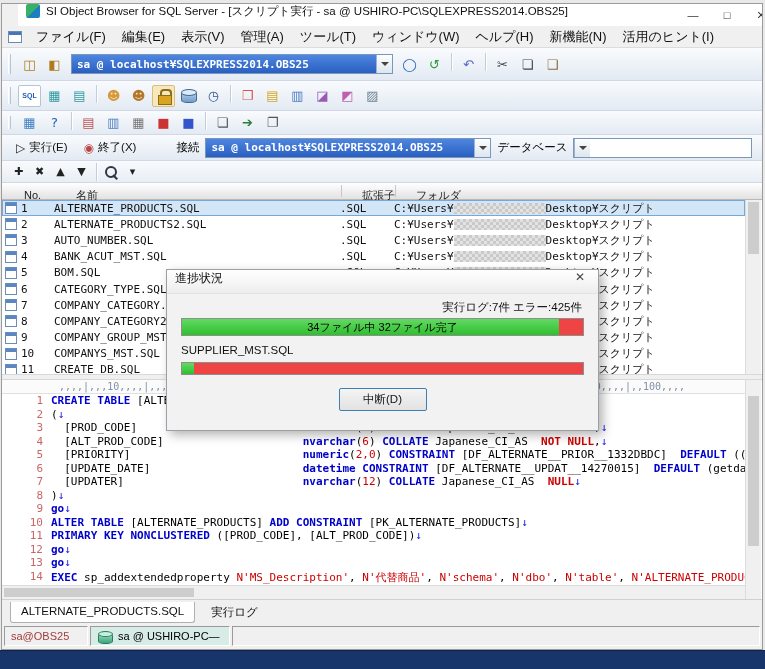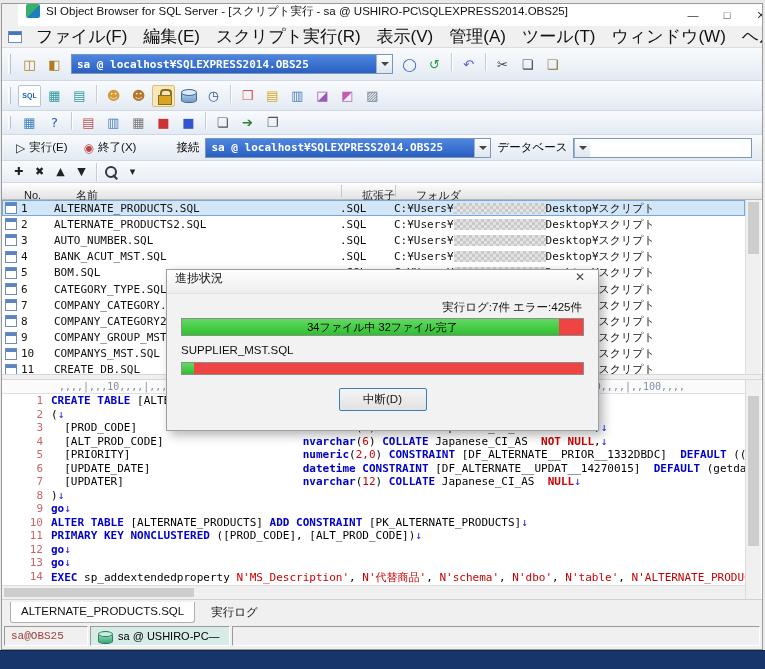--- a/index.html
+++ b/index.html
@@ -19,21 +19,21 @@
              background:linear-gradient(135deg,#37b06a 0 50%,#1e7fc0 50%); flex:none; }
   .title { font-size:11.5px; color:#111; white-space:nowrap; overflow:hidden; flex:1; }
   .wbtns { display:flex; height:100%; flex:none; }
   .wbtn { width:34px; display:flex; align-items:center; justify-content:center; font-size:11px; color:#333; }
 
   
   .menubar { position:absolute; top:22px; left:0; width:100%; height:22px; background:#f0f0f0;
              border-bottom:1px solid #dcdcdc; display:flex; align-items:center; padding-left:4px; }
   .childicon { width:14px; height:12px; border:1px solid #6a8db8; background:linear-gradient(#4a76b8 0 3px,#fff 3px);
                margin:0 6px 0 2px; flex:none; }
-  .menu-item { font-size:17px; padding:11px 8px; color:#111; white-space:nowrap; }
+  .menu-item { font-size:13px; padding:11px 8px; color:#111; white-space:nowrap; }
 
   
   .tb { position:absolute; left:0; width:100%; background:linear-gradient(#f9fbfd,#e3eaf3);
         border-bottom:1px solid #cfd8e4; display:flex; align-items:center; padding-left:6px; }
   .tb1 { top:44px; height:33px; }
   .tb2 { top:77px; height:30px; }
   .tb3 { top:107px; height:24px; }
   .grip { width:3px; height:60%; border-left:1px solid #fff; border-right:1px solid #b9c4d2; margin-right:6px; flex:none; }
   .tbi { width:23px; height:22px; display:flex; align-items:center; justify-content:center; margin:0 1px;
          border-radius:2px; position:relative; flex:none; }
@@ -108,21 +108,21 @@
 
   
   .tabbar { position:absolute; top:595px; left:0; width:100%; height:24px; background:#f0f0f0;
             border-top:1px solid #d0d0d0; display:flex; align-items:flex-start; padding:2px 0 0 8px; gap:6px; }
   .btab { font-size:11.5px; padding:3px 10px; color:#111; white-space:nowrap; }
   .btab.active { background:#fff; border:1px solid #b0b0b0; border-top:none; border-radius:0 0 3px 3px; }
   .statusbar { position:absolute; top:619px; left:0; width:100%; height:26px; background:#f0f0f0;
                display:flex; align-items:center; padding:2px; gap:2px; }
   .scell { height:20px; border:1px solid; border-color:#9a9a9a #fff #fff #9a9a9a;
            display:flex; align-items:center; padding:0 6px; font-size:11px; white-space:nowrap; overflow:hidden; }
-  .scell1 { width:84px; color:#a33c3c;font-family:Liberation Mono, monospace; }
+  .scell1 { width:84px; color:#a33c3c; }
   .scell2 { width:140px; background:#d7ece7; gap:5px; }
   .scell3 { flex:1; }
 
   
   .dialog { position:absolute; left:164px; top:265px; width:433px; height:162px; background:#f2f2f2;
             border:1px solid #9aa0a6; box-shadow:4px 4px 10px rgba(0,0,0,.3); z-index:60; }
   .dlg-title { height:24px; display:flex; padding:0 8px; font-size:12px; color:#111;
                background:linear-gradient(#ffffff,#ededed); border-bottom:1px solid #e2e2e2; }
   .dlg-close { margin-left:auto; font-size:12px; color:#444; padding:0 5px; }
   .dlg-status { position:absolute; top:30px; right:16px; font-size:11.5px; color:#111; }
@@ -170,21 +170,20 @@
         <span class="wbtn">□</span>
         <span class="wbtn">✕</span>
       </span>
     </div>
 
     <div class="menubar">
       <span class="childicon"></span>
       <span id="menu-items" style="display:flex">
           <span class="menu-item">ファイル(F)</span>
           <span class="menu-item">編集(E)</span>
-          <span class="menu-item">スクリプト実行(R)</span>
           <span class="menu-item">表示(V)</span>
           <span class="menu-item">管理(A)</span>
           <span class="menu-item">ツール(T)</span>
           <span class="menu-item">ウィンドウ(W)</span>
           <span class="menu-item">ヘルプ(H)</span>
           <span class="menu-item">新機能(N)</span>
           <span class="menu-item">活用のヒント(I)</span>
         </span>
 
     </div>

